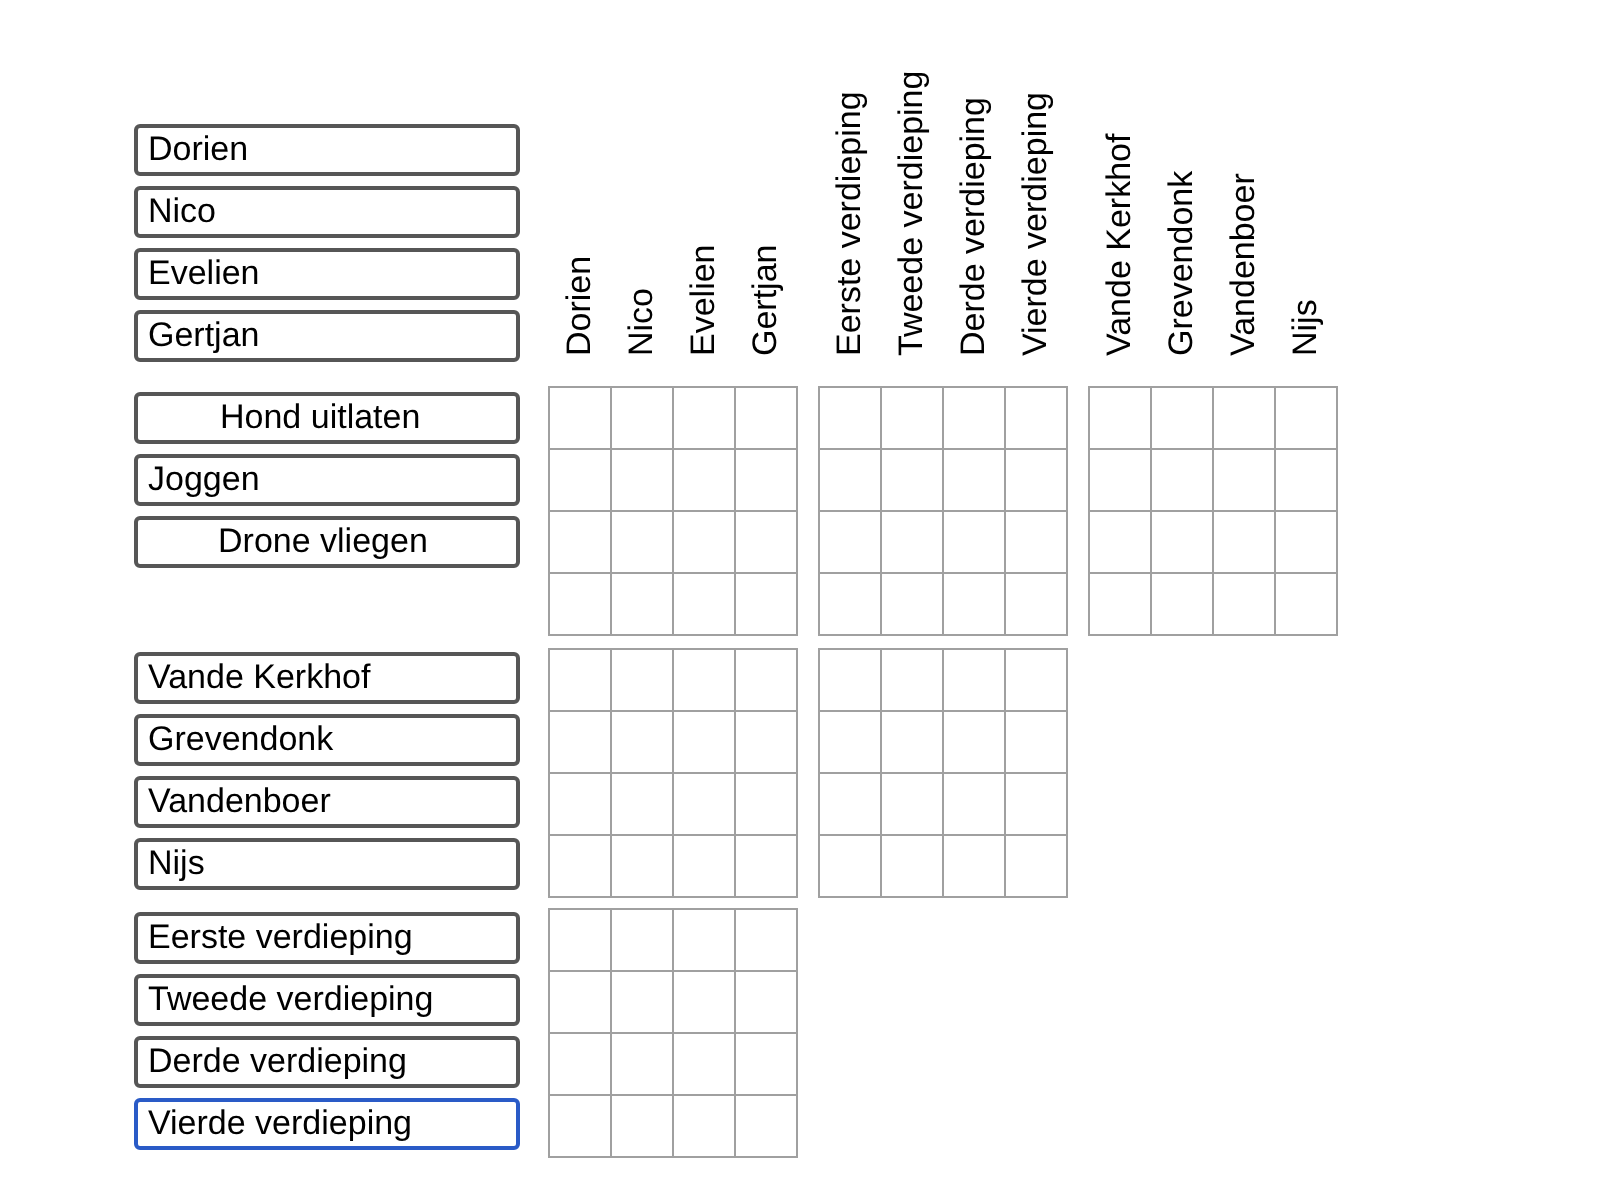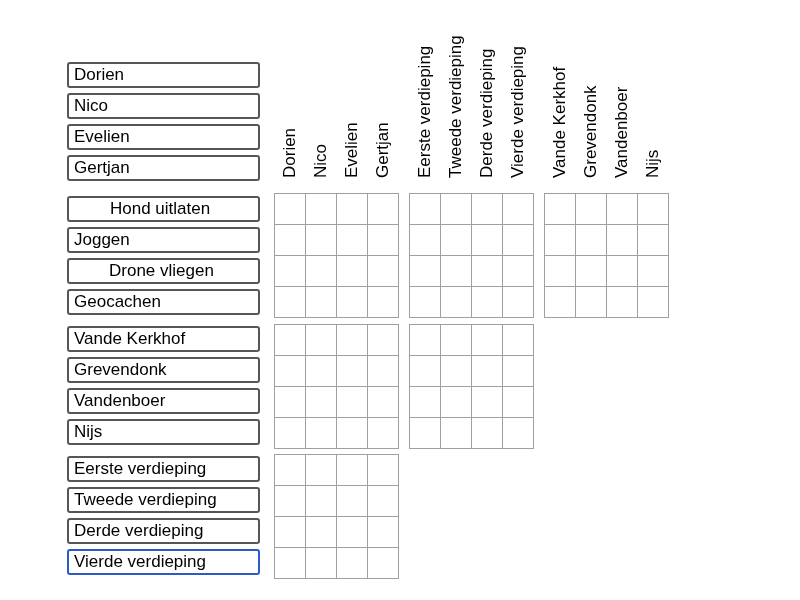--- a/index.html
+++ b/index.html
@@ -46,21 +46,20 @@
   <div class="vheader" style="left:637px">Nijs</div>
 
   <input class="cat-input" style="top: 62px; border-color: rgb(86, 86, 86);" value="Dorien">
   <input class="cat-input" style="top: 93px; border-color: rgb(86, 86, 86);" value="Nico">
   <input class="cat-input" style="top: 124px; border-color: rgb(86, 86, 86);" value="Evelien">
   <input class="cat-input" style="top: 155px; border-color: rgb(86, 86, 86);" value="Gertjan">
 
   <input class="cat-input" style="top: 196px; border-color: rgb(86, 86, 86); padding-left: 41px;" value="Hond uitlaten">
   <input class="cat-input" style="top: 227px; border-color: rgb(86, 86, 86);" value="Joggen">
   <input class="cat-input" style="top: 258px; border-color: rgb(86, 86, 86); padding-left: 40px;" value="Drone vliegen">
-  <input class="cat-input" style="top: 289px; border-color: rgb(86, 86, 86);" value="Geocachen">
 
   <input class="cat-input" style="top: 326px; border-color: rgb(86, 86, 86);" value="Vande Kerkhof">
   <input class="cat-input" style="top: 357px; border-color: rgb(86, 86, 86);" value="Grevendonk">
   <input class="cat-input" style="top: 388px; border-color: rgb(86, 86, 86);" value="Vandenboer">
   <input class="cat-input" style="top: 419px; border-color: rgb(86, 86, 86);" value="Nijs">
 
   <input class="cat-input" style="top: 456px; border-color: rgb(86, 86, 86);" value="Eerste verdieping">
   <input class="cat-input" style="top: 487px; border-color: rgb(86, 86, 86);" value="Tweede verdieping">
   <input class="cat-input" style="top: 518px; border-color: rgb(86, 86, 86);" value="Derde verdieping">
   <input class="cat-input focused" style="top: 549px; border-color: rgb(42, 91, 199);" value="Vierde verdieping">

